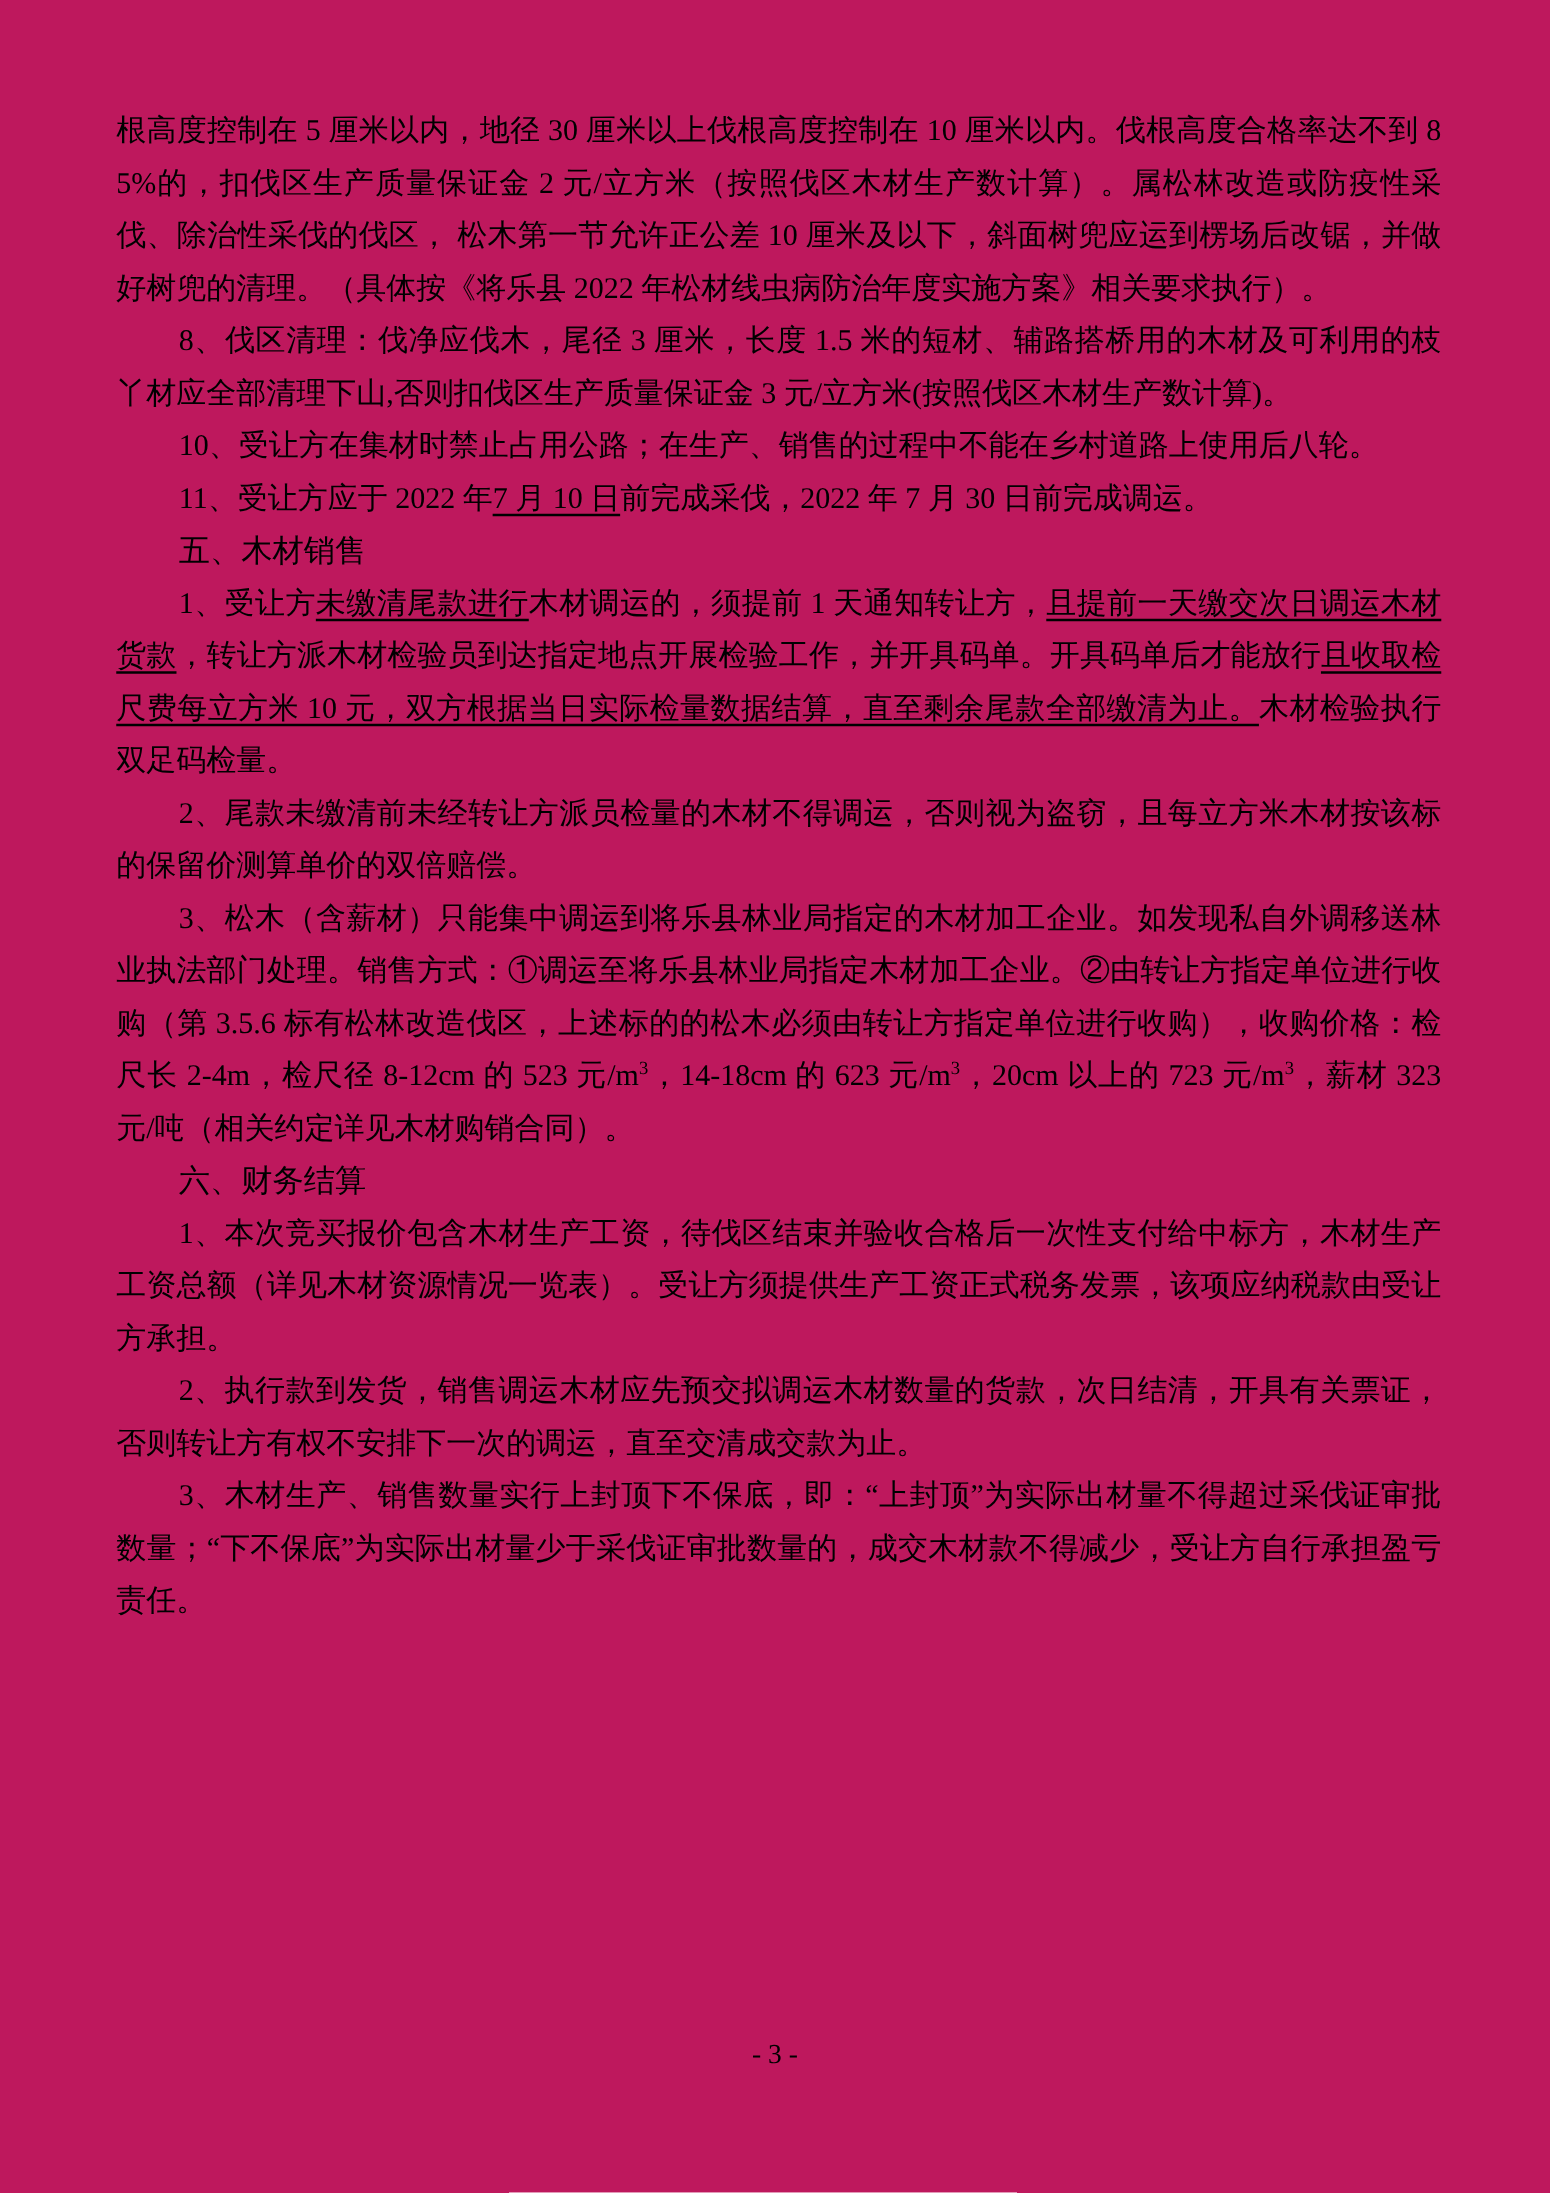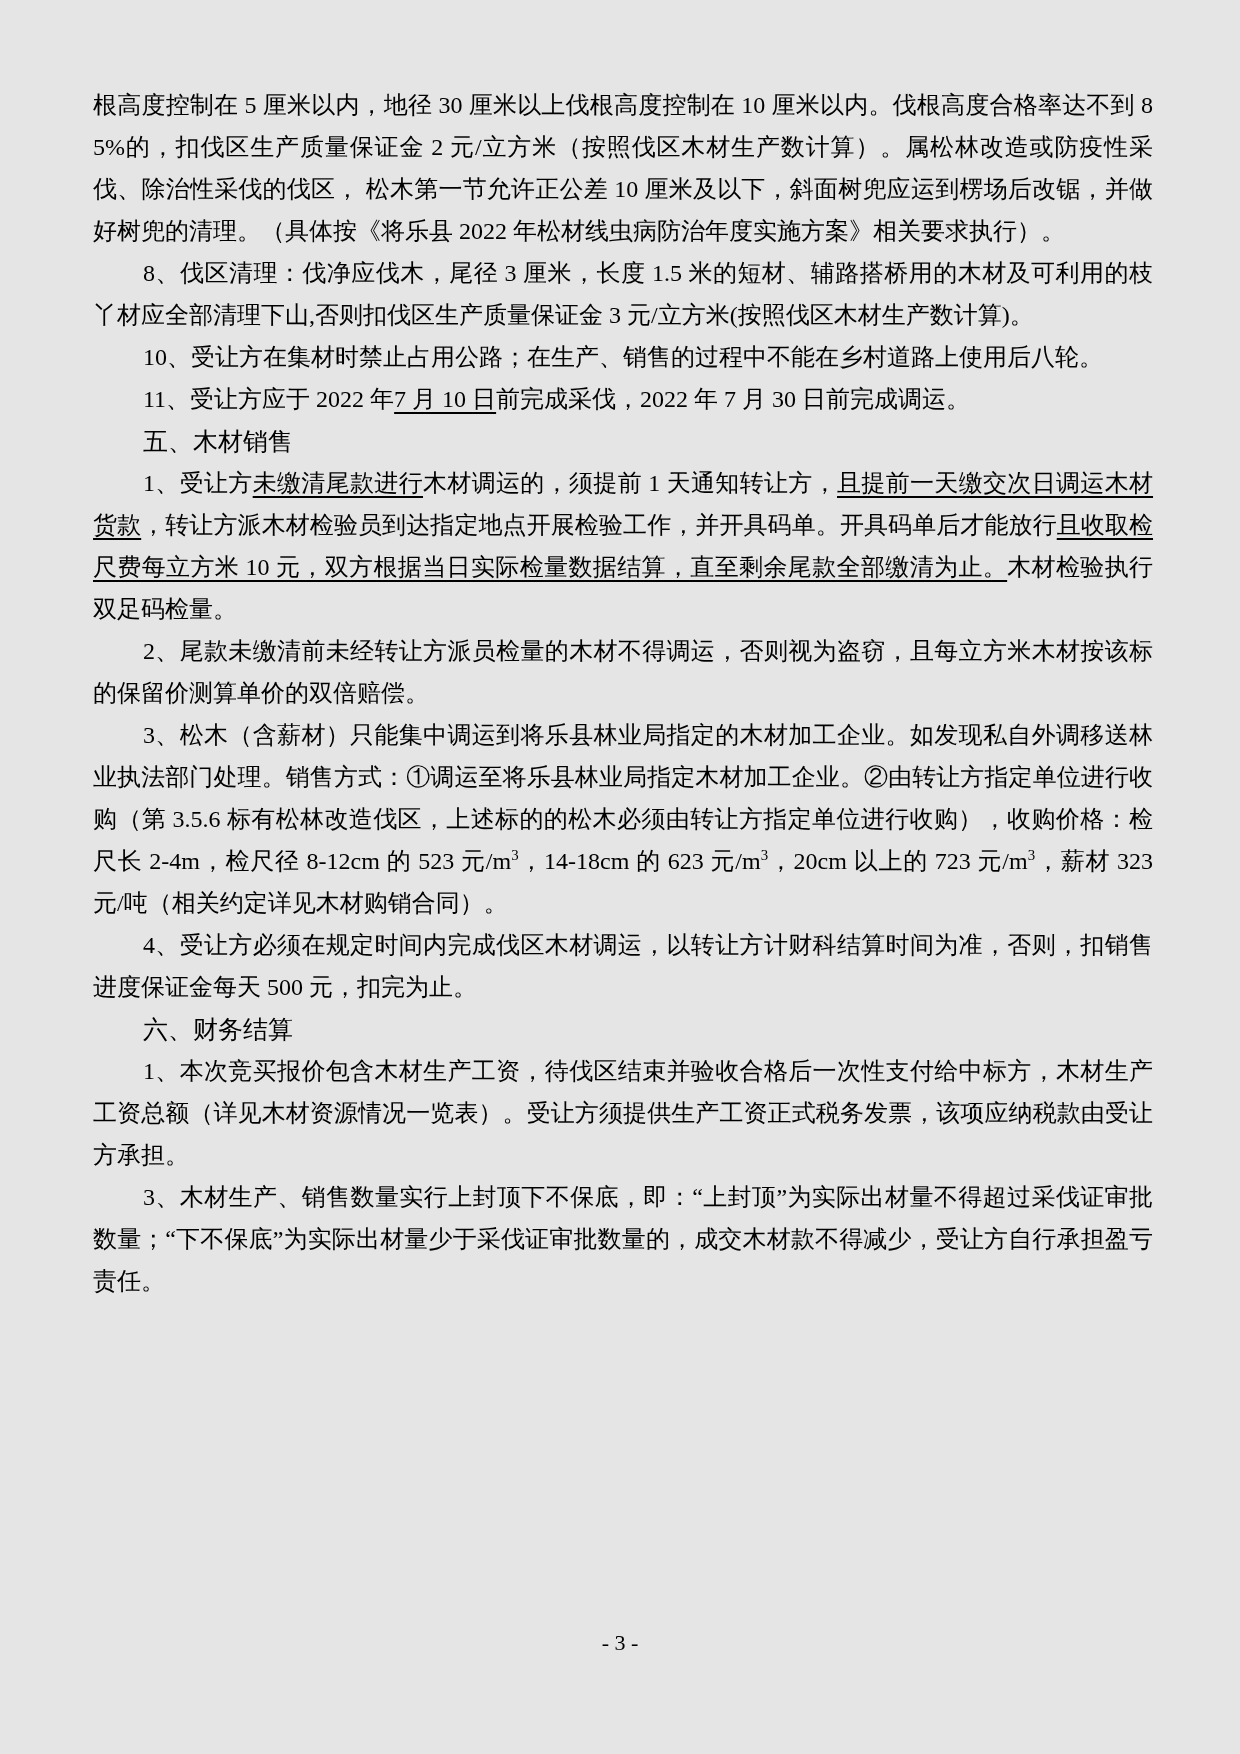--- a/index.html
+++ b/index.html
@@ -10,21 +10,21 @@
   body {
     width: 1240px;
     height: 1754px;
     position: relative;
     color: #000000;
     font-family: "Liberation Serif", "DejaVu Serif", serif;
   }
   .page {
     position: absolute;
     inset: 0;
-    background: #e5e5e5;
+    background: #be185d;
     box-sizing: border-box;
   }
   .doc-body {
     position: absolute;
     top: 84px;
     left: 93px;
     right: 87px;
   }
   p.para {
     margin: 0;
@@ -72,21 +72,21 @@
 <main class="page">
   <div class="doc-body">
       <p class="para"><span>根高度控制在 5 厘米以内，地径 30 厘米以上伐根高度控制在 10 厘米以内。伐根高度合格率达不到 85%的，扣伐区生产质量保证金 2 元/立方米（按照伐区木材生产数计算）。属松林改造或防疫性采伐、除治性采伐的伐区， 松木第一节允许正公差 10 厘米及以下，斜面树兜应运到楞场后改锯，并做好树兜的清理。（具体按《将乐县 2022 年松材线虫病防治年度实施方案》相关要求执行）。</span></p>
       <p class="para indent"><span>8、伐区清理：伐净应伐木，尾径 3 厘米，长度 1.5 米的短材、辅路搭桥用的木材及可利用的枝丫材应全部清理下山,否则扣伐区生产质量保证金 3 元/立方米(按照伐区木材生产数计算)。</span></p>
       <p class="para indent"><span>10、受让方在集材时禁止占用公路；在生产、销售的过程中不能在乡村道路上使用后八轮。</span></p>
       <p class="para indent"><span>11、受让方应于 2022 年</span><u>7 月 10 日</u><span>前完成采伐，2022 年 7 月 30 日前完成调运。</span></p>
       <p class="heading indent"><span>五、木材销售</span></p>
       <p class="para indent"><span>1、受让方</span><u>未缴清尾款进行</u><span>木材调运的，须提前 1 天通知转让方，</span><u>且提前一天缴交次日调运木材货款</u><span>，转让方派木材检验员到达指定地点开展检验工作，并开具码单。开具码单后才能放行</span><u>且收取检尺费每立方米 10 元，双方根据当日实际检量数据结算，直至剩余尾款全部缴清为止。</u><span>木材检验执行双足码检量。</span></p>
       <p class="para indent"><span>2、尾款未缴清前未经转让方派员检量的木材不得调运，否则视为盗窃，且每立方米木材按该标的保留价测算单价的双倍赔偿。</span></p>
       <p class="para indent"><span>3、松木（含薪材）只能集中调运到将乐县林业局指定的木材加工企业。如发现私自外调移送林业执法部门处理。销售方式：①调运至将乐县林业局指定木材加工企业。②由转让方指定单位进行收购（第 3.5.6 标有松林改造伐区，上述标的的松木必须由转让方指定单位进行收购），收购价格：检尺长 2-4m，检尺径 8-12cm 的 523 元/m</span><sup>3</sup><span>，14-18cm 的 623 元/m</span><sup>3</sup><span>，20cm 以上的 723 元/m</span><sup>3</sup><span>，薪材 323 元/吨（相关约定详见木材购销合同）。</span></p>
-      <p class="para indent"><span>4、受让方必须在规定时间内完成伐区木材调运，以转让方计财科结算时间为准，否则，扣销售进度保证金每天 500 元，扣完为止。</span></p>
       <p class="heading indent"><span>六、财务结算</span></p>
       <p class="para indent"><span>1、本次竞买报价包含木材生产工资，待伐区结束并验收合格后一次性支付给中标方，木材生产工资总额（详见木材资源情况一览表）。受让方须提供生产工资正式税务发票，该项应纳税款由受让方承担。</span></p>
+      <p class="para indent"><span>2、执行款到发货，销售调运木材应先预交拟调运木材数量的货款，次日结清，开具有关票证，否则转让方有权不安排下一次的调运，直至交清成交款为止。</span></p>
       <p class="para indent"><span>3、木材生产、销售数量实行上封顶下不保底，即：“上封顶”为实际出材量不得超过采伐证审批数量；“下不保底”为实际出材量少于采伐证审批数量的，成交木材款不得减少，受让方自行承担盈亏责任。</span></p>
     </div>
   <div class="page-footer">
     <span>- 3 -</span>
   </div>
 </main>
 
 </body></html>

